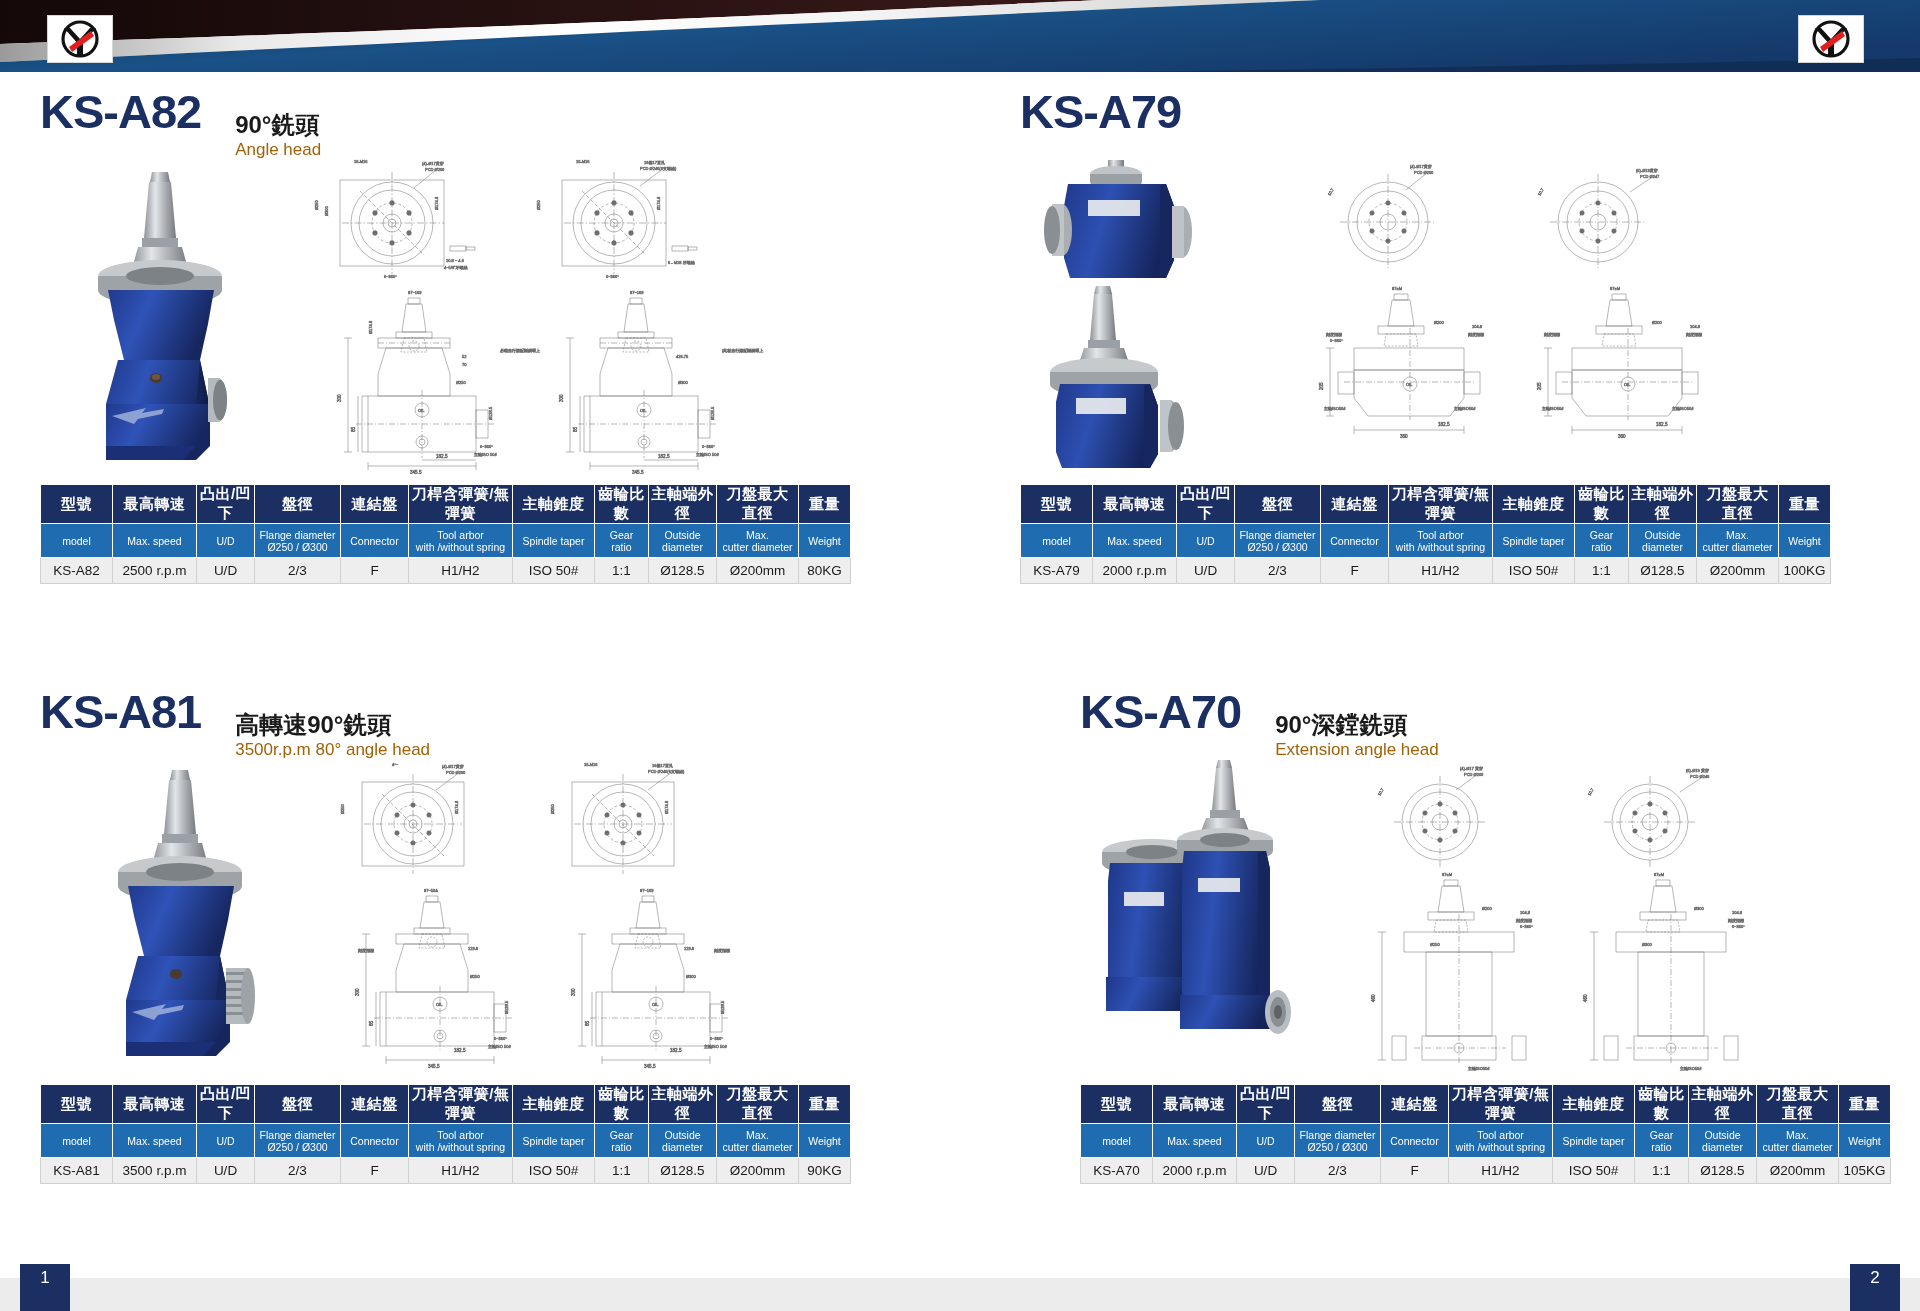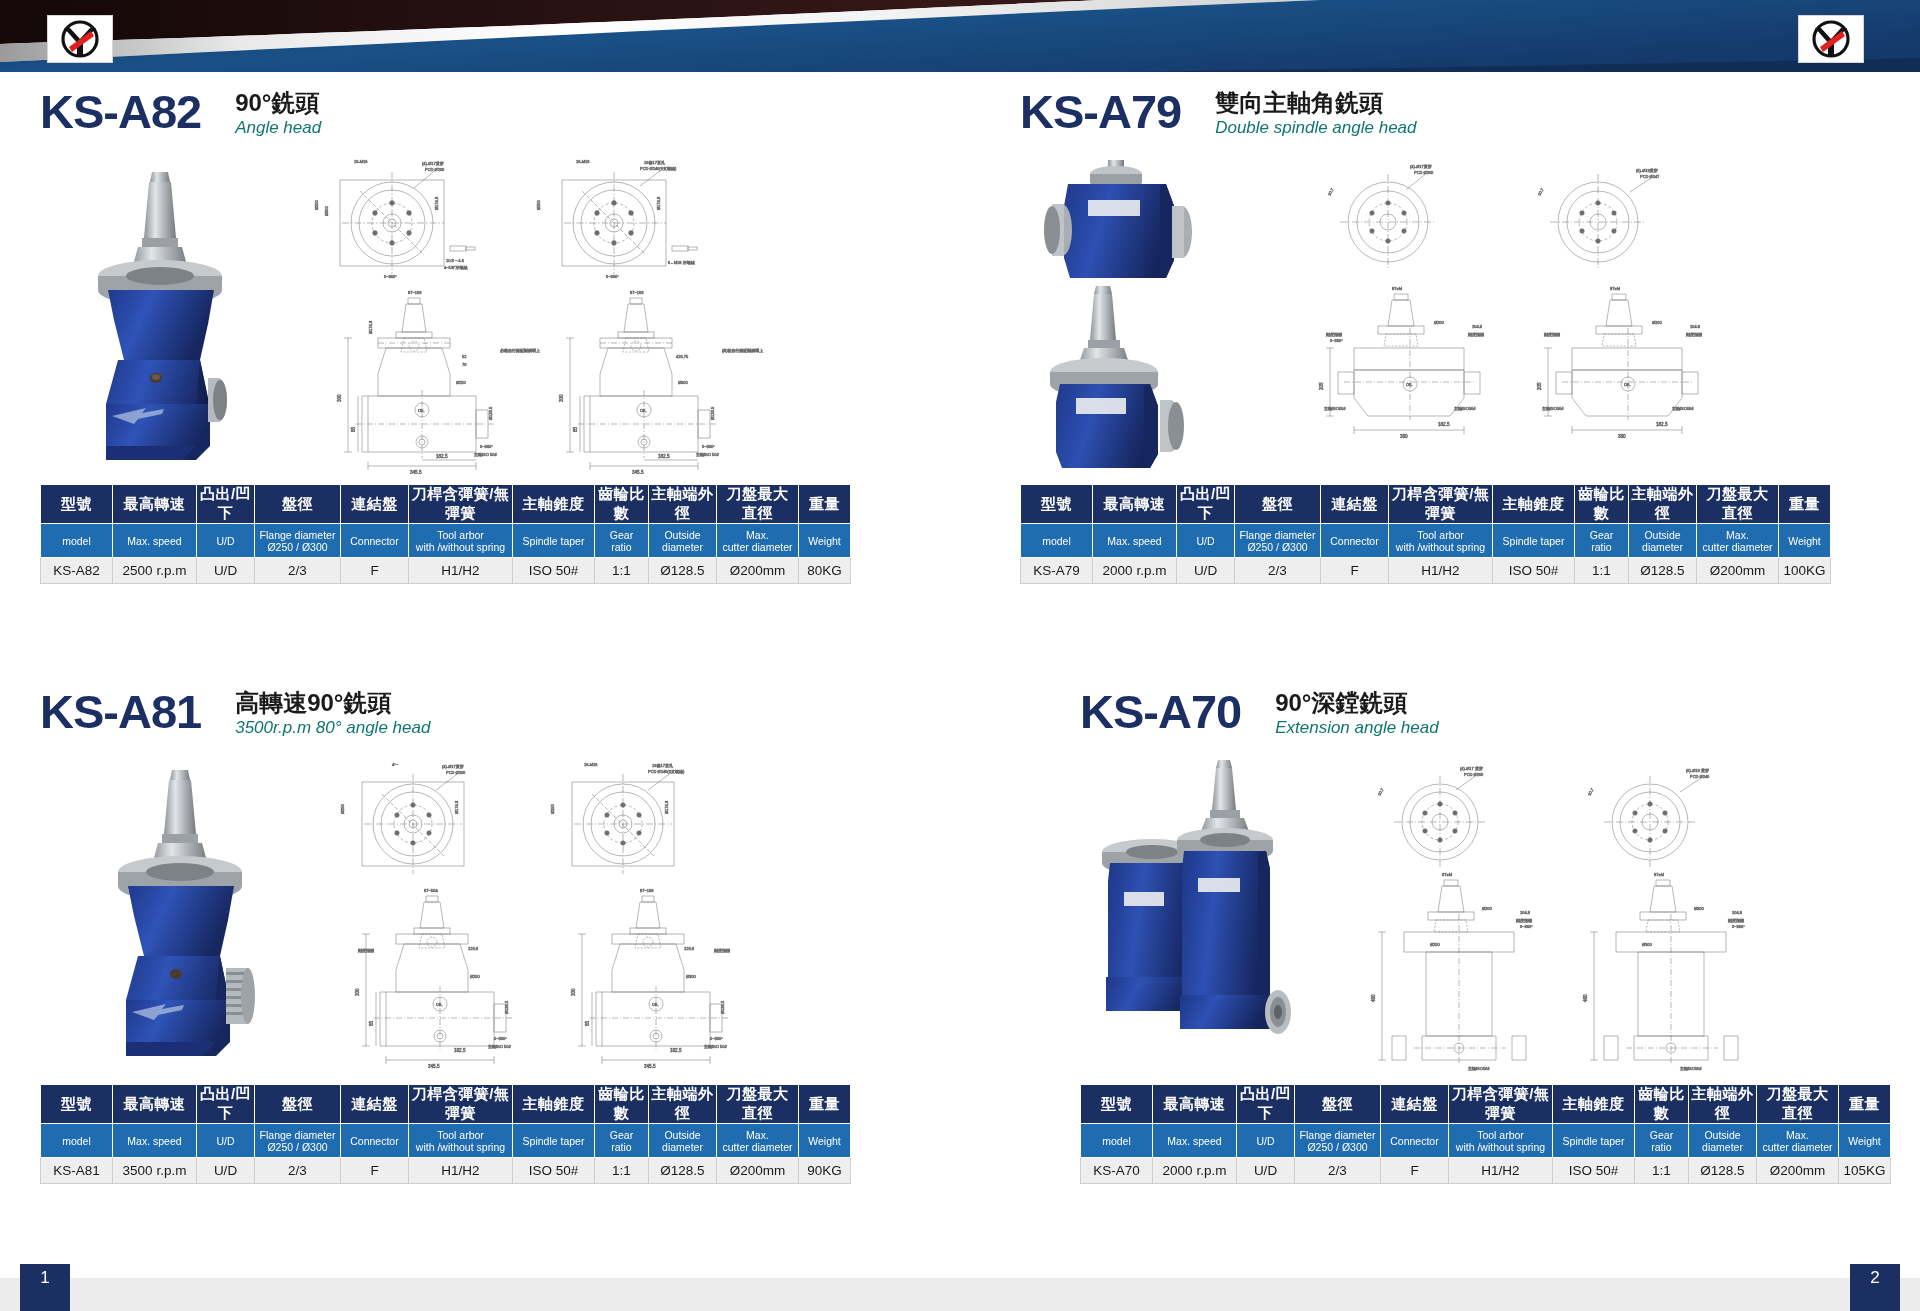--- a/index.html
+++ b/index.html
@@ -27,22 +27,22 @@
   .p-a79 { left:1020px; top:86px;  width:740px; }
   .p-a81 { left:40px;   top:686px; width:740px; }
   .p-a70 { left:1080px; top:686px; width:740px; }
 
   .head-row { display:flex; align-items:flex-start; gap:34px; height:62px; }
   .model-code {
     font-size:47px; font-weight:700; color:#1b2f63; letter-spacing:-1px;
     line-height:52px; white-space:nowrap;
   }
   .name-wrap { padding-top:3px; }
-  .name-cn { font-size:24px; font-weight:700; color:#1a1a1a; line-height:28px; white-space:nowrap; }
-  .name-en { font-size:17px; color:#0f766e; line-height:22px; white-space:nowrap;font-style:italic; }
+  .name-cn { font-size:24px; font-weight:700; color:#1a1a1a; line-height:28px; white-space:nowrap;margin-top:22px; }
+  .name-en { font-size:17px; color:#a16207; line-height:22px; white-space:nowrap; }
 
   
   .figures { position:relative; height:330px; margin-top:6px; }
   .photo { position:absolute; }
   .drawings { position:absolute; }
   .drawings svg { display:block; }
 
   
   .spec-table { width:740px; border-collapse:collapse; table-layout:fixed; }
   .spec-table th, .spec-table td {
@@ -393,24 +393,20 @@
         <td>Ø200mm</td>
         <td>80KG</td>
       </tr>
     </tbody>
       </table>
   </div>
 
   <div class="product p-a79">
     <div class="head-row">
       <div class="model-code">KS-A79</div>
-      <div class="name-wrap">
-        <div class="name-cn">雙向主軸角銑頭</div>
-        <div class="name-en">Double spindle angle head</div>
-      </div>
     </div>
 
     <div class="figures">
       <div class="photo" style="left:10px; top:0px;">
         <svg width="220" height="320" viewBox="0 0 220 320">
           <defs>
             <linearGradient id="steel79" x1="0" y1="0" x2="1" y2="0">
               <stop offset="0%" stop-color="#8e9296"></stop>
                 <stop offset="35%" stop-color="#e2e6e9"></stop>
               <stop offset="62%" stop-color="#b6babe"></stop>

